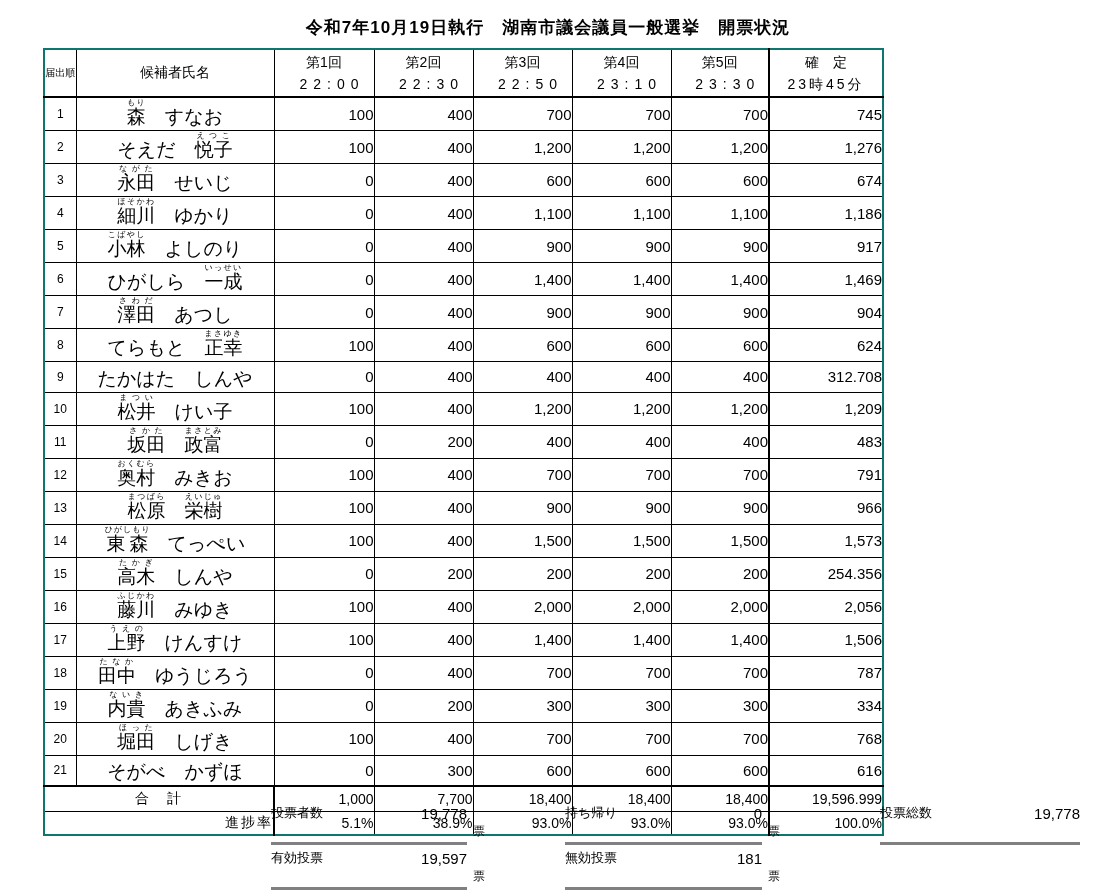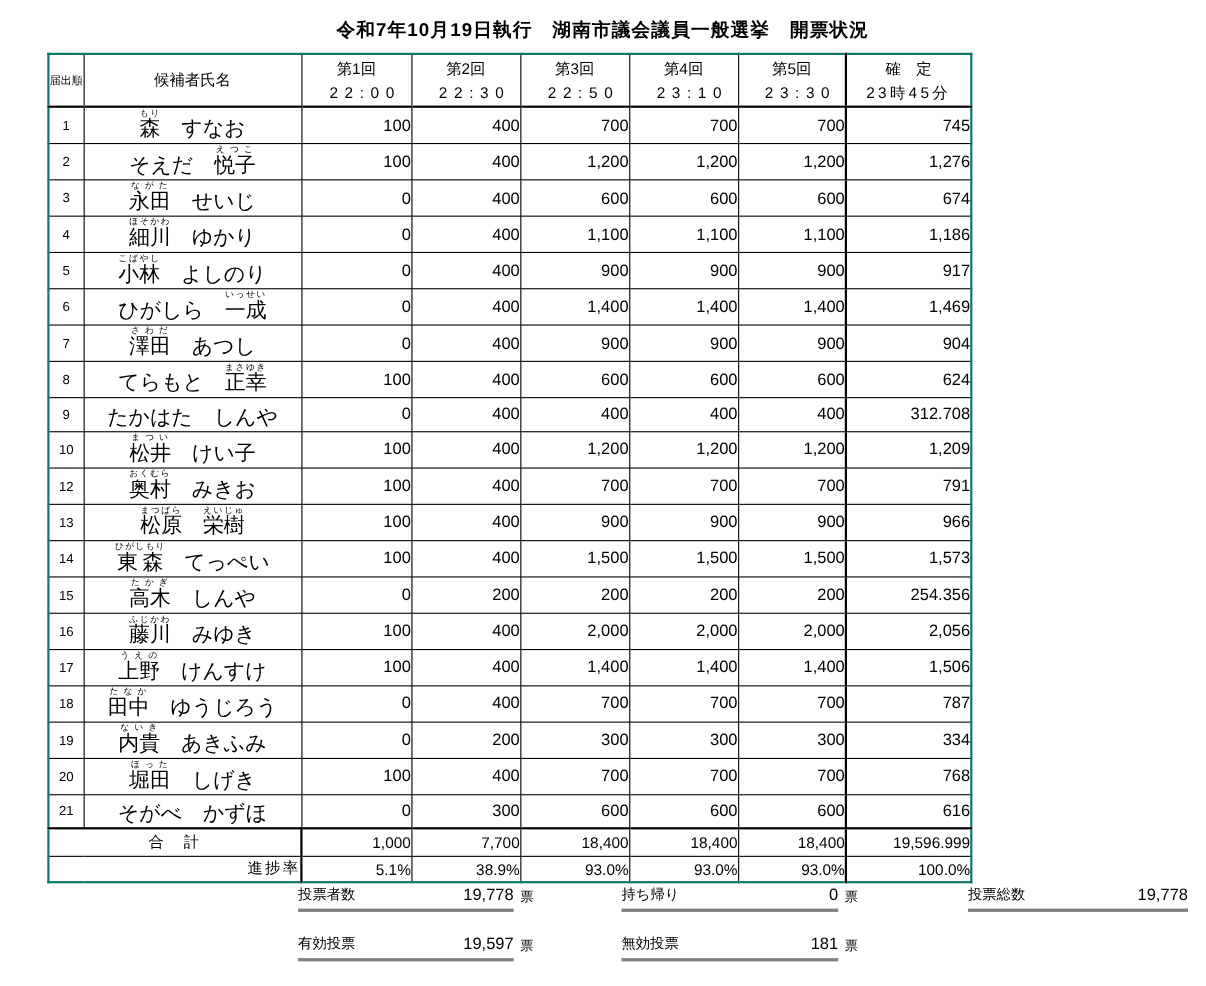--- a/index.html
+++ b/index.html
@@ -28,21 +28,21 @@
   td.c-val { text-align:right; padding-right:5px; font-size:15px; }
   .thickL  { border-left:2px solid #000 !important; }
 
   tr.total-row td { border-top:2px solid #000 !important; height:24px; font-size:14px; }
   tr.progress-row td { height:22px; font-size:14px;text-align:right; }
   td.t-label { text-align:center; border-right:2px solid #000 !important; letter-spacing:2px; }
   td.t-val { text-align:right; padding-right:5px; }
 
   .sum-field { position:absolute; display:flex; align-items:flex-end; }
   .sum-line  { display:flex; justify-content:space-between; align-items:flex-end;
-               border-bottom:3px solid #808080; padding-bottom:4px; }
+               border-bottom:3px solid #808080; padding-bottom:20px; }
   .sum-label { font-size:13px; }
   .sum-value { font-size:15px; }
   .sum-unit  { font-size:12px; margin-left:6px; padding-bottom:5px; }
 </style>
 </head>
 <body>
 
 <div class="page">
 
   <div class="title">令和7年10月19日執行　湖南市議会議員一般選挙　開票状況</div>
@@ -181,20 +181,30 @@
         </tr>
         <tr>
           <td class="c-no">10</td>
           <td class="c-cand"><ruby>松井<rt>まつい</rt></ruby>　<span>けい子</span></td>
           <td class="c-val">100</td>
           <td class="c-val">400</td>
           <td class="c-val">1,200</td>
           <td class="c-val">1,200</td>
           <td class="c-val">1,200</td>
           <td class="c-val thickL">1,209</td>
+        </tr>
+        <tr>
+          <td class="c-no">11</td>
+          <td class="c-cand"><ruby>坂田<rt>さかた</rt></ruby>　<ruby>政富<rt>まさとみ</rt></ruby></td>
+          <td class="c-val">0</td>
+          <td class="c-val">200</td>
+          <td class="c-val">400</td>
+          <td class="c-val">400</td>
+          <td class="c-val">400</td>
+          <td class="c-val thickL">483</td>
         </tr>
         <tr>
           <td class="c-no">12</td>
           <td class="c-cand"><ruby>奥村<rt>おくむら</rt></ruby>　<span>みきお</span></td>
           <td class="c-val">100</td>
           <td class="c-val">400</td>
           <td class="c-val">700</td>
           <td class="c-val">700</td>
           <td class="c-val">700</td>
           <td class="c-val thickL">791</td>

